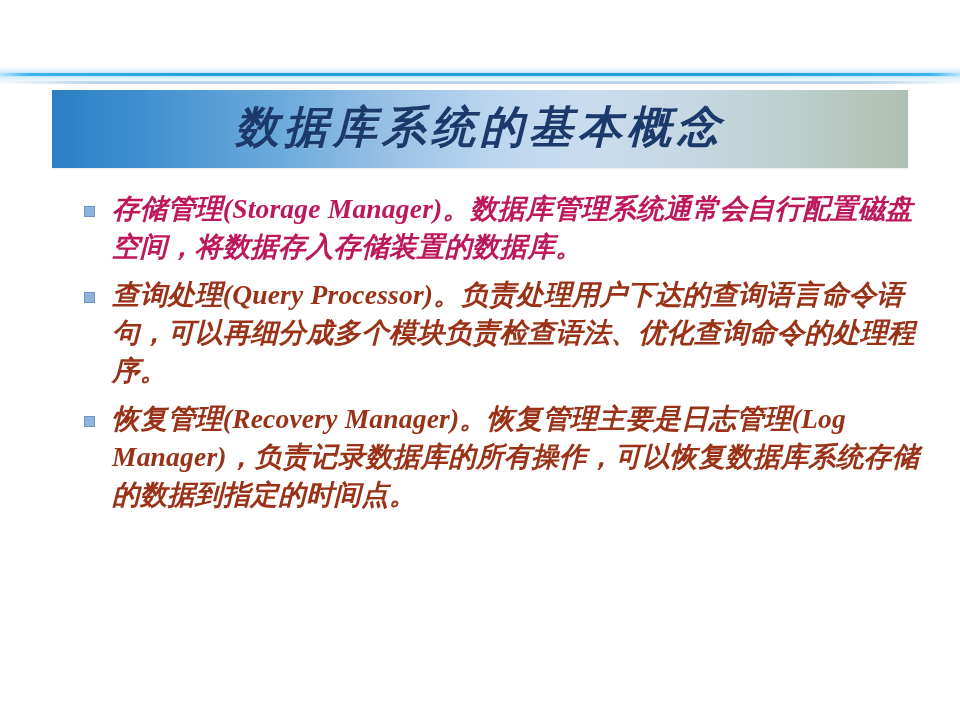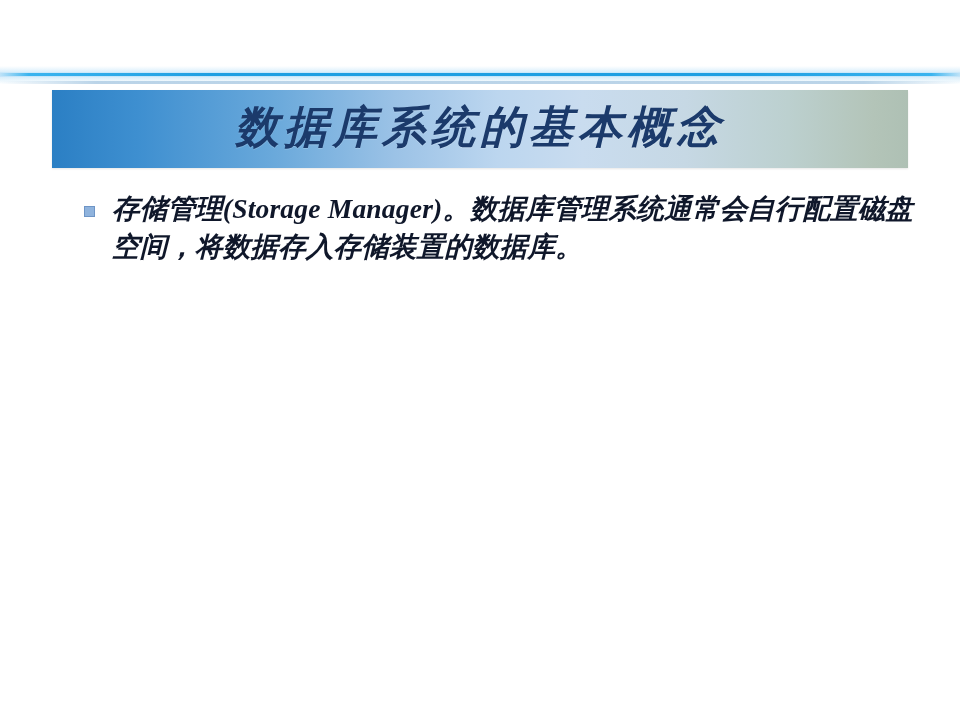--- a/index.html
+++ b/index.html
@@ -123,21 +123,21 @@
   .bullet-item .marker {
     position: absolute;
     left: 10px;
     top: 16px;
     width: 11px;
     height: 11px;
     background: #7fa8d6;
     border: 1px solid #5d8bbd;
     box-sizing: border-box;
   }
-  .bullet-item.navy { color: #0f172a; }
+  .bullet-item.navy { color: #be185d; }
   .bullet-item.navy .marker { background: #8fb3dd; border-color: #6e95c6; }
   .bullet-item.red  { color: #9a3218; }
   .bullet-item.red  .marker { background: #8fb3dd; border-color: #6e95c6; }
 
   .bullet-text { display: inline; }
 </style>
 </head>
 <body>
 
 <div class="top-rule-wrap">
@@ -150,16 +150,24 @@
   <div class="title-text">数据库系统的基本概念</div>
 </div>
 
 <div class="bullets">
 
   <div class="bullet-item navy">
     <span class="marker"></span>
     <span class="bullet-text">存储管理(Storage Manager)。数据库管理系统通常会自行配置磁盘空间，将数据存入存储装置的数据库。</span>
   </div>
 
+  <div class="bullet-item red">
+    <span class="marker"></span>
+    <span class="bullet-text">查询处理(Query Processor)。负责处理用户下达的查询语言命令语句，可以再细分成多个模块负责检查语法、优化查询命令的处理程序。</span>
+  </div>
 
 
+  <div class="bullet-item red">
+    <span class="marker"></span>
+    <span class="bullet-text">恢复管理(Recovery Manager)。恢复管理主要是日志管理(Log Manager)，负责记录数据库的所有操作，可以恢复数据库系统存储的数据到指定的时间点。</span>
+  </div>
 
 </div>
 
 </body></html>

